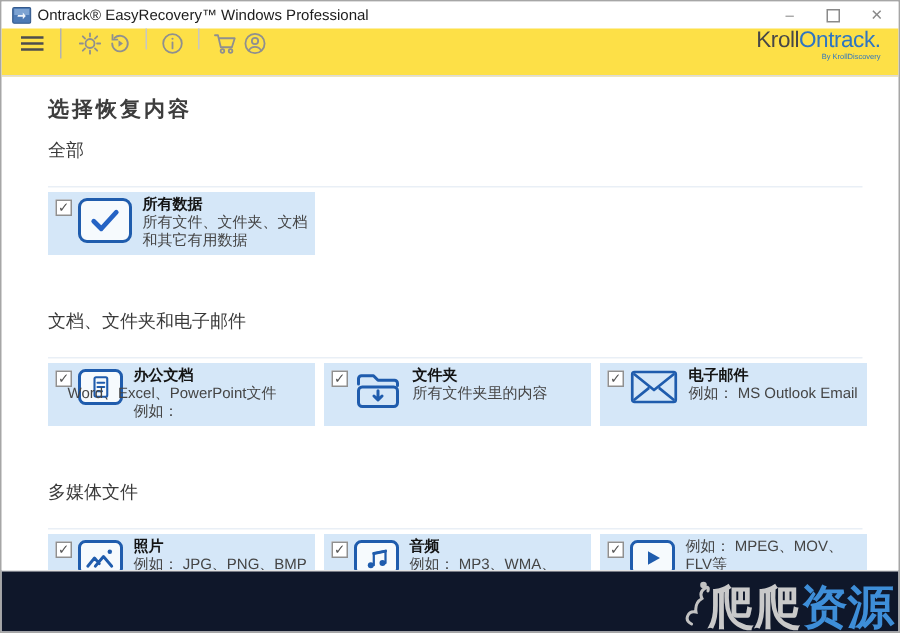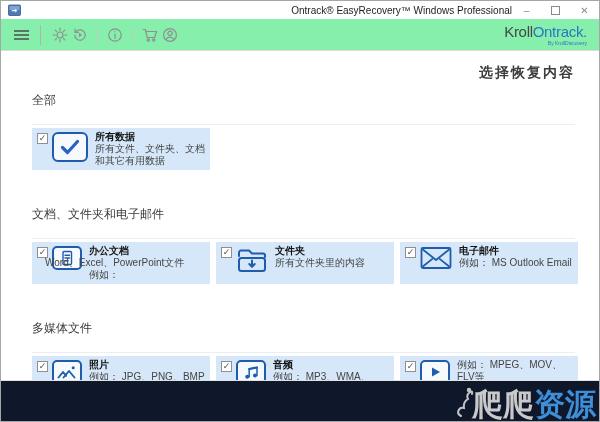--- a/index.html
+++ b/index.html
@@ -8,37 +8,37 @@
     box-sizing:border-box;
     border:1px solid #a6a6a6;
     background:#ffffff;
     font-family:"Liberation Sans","DejaVu Sans",sans-serif;
     position:relative;
     overflow:hidden;
   }
   
   .titlebar{height:18px;display:flex;align-items:center;background:#fff;padding:0 0 0 7px;}
   .app-icon{width:13px;height:12px;flex:none;margin-right:4px;}
-  .win-title{flex:1;text-align:right;font-size:10px;color:#1c1c1c;white-space:nowrap;}
+  .win-title{flex:1;text-align:left;font-size:10px;color:#1c1c1c;white-space:nowrap;}
   .win-controls{display:flex;align-items:center;flex:none;}
   .win-btn{width:29px;height:18px;display:flex;align-items:center;justify-content:center;color:#8a8a8a;font-size:10px;cursor:default;}
   .max-box{width:7px;height:7px;border:1px solid #8a8a8a;}
   
-  .toolbar{height:31px;background:#86efac;border-bottom:1px solid #dddbd8;display:flex;align-items:center;padding:0 12px 0 10px;}
+  .toolbar{height:31px;background:#fde047;border-bottom:1px solid #dddbd8;display:flex;padding:0 12px 0 10px;}
   .tb-icon{display:flex;align-items:center;justify-content:center;width:20px;height:20px;flex:none;}
   .tb-sep{width:1px;height:14px;background:#c6c6c6;margin:0 7px;flex:none;}
   .tb-sep.tall{height:20px;background:#b2b2b2;margin:0 9px;}
   .logo{margin-left:auto;text-align:right;line-height:1;}
   .logo-main{font-size:15px;letter-spacing:-0.3px;}
   .logo-kroll{color:#474747;}
   .logo-ontrack{color:#2e75c2;}
   .logo-tag{font-size:5px;color:#2e75c2;margin-top:1px;}
   
   .content{padding:0 24px 0 31px;}
-  .heading{text-align:right;font-size:14px;font-weight:bold;color:#3d3d3d;letter-spacing:2px;margin:13px 0 0 0;}
+  .heading{text-align:left;font-size:14px;font-weight:bold;color:#3d3d3d;letter-spacing:2px;margin:13px 0 0 0;}
   .section{margin-top:36px;}
   .section.first{margin-top:10px;}
   .section-label{font-size:12px;color:#3a3a3a;padding-bottom:15px;border-bottom:1px solid #e9eff6;}
   .cards{display:flex;gap:6px;margin-top:3px;}
   .card{width:178px;height:42px;background:#d5e7f8;display:flex;align-items:flex-start;padding:3px 5px;box-sizing:border-box;flex:none;}
   .cards.row3 .card{height:37px;}
   .cb{width:11px;height:11px;box-sizing:border-box;background:#fff;border:1px solid #909090;font-size:9px;line-height:9px;text-align:center;color:#555;margin:2px 4px 0 0;flex:none;}
   .icon-wrap{flex:none;margin:1px 7px 0 0;display:flex;align-items:center;justify-content:center;}
   .iconbox{width:30px;height:24px;background:#f6fafd;border:2px solid #1f5cad;border-radius:5px;box-sizing:border-box;display:flex;align-items:center;justify-content:center;}
   .iconbox.big{width:36px;height:30px;border-radius:6px;}

